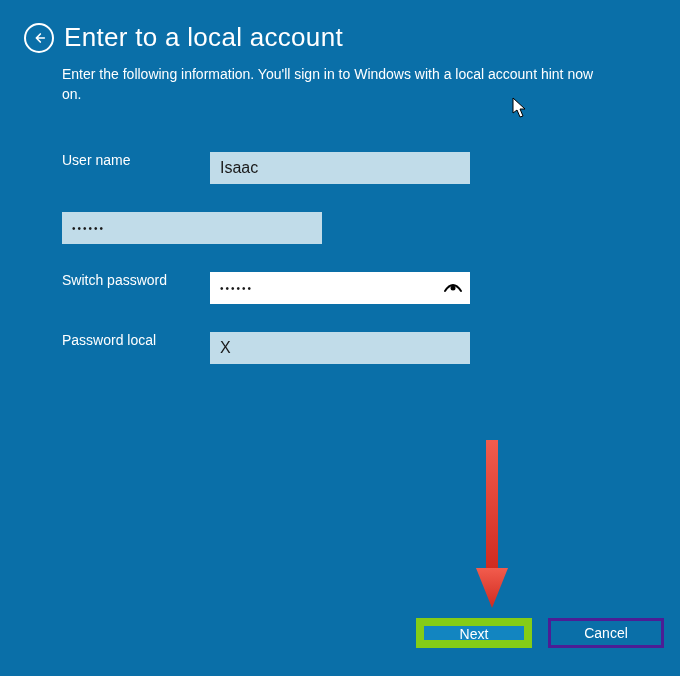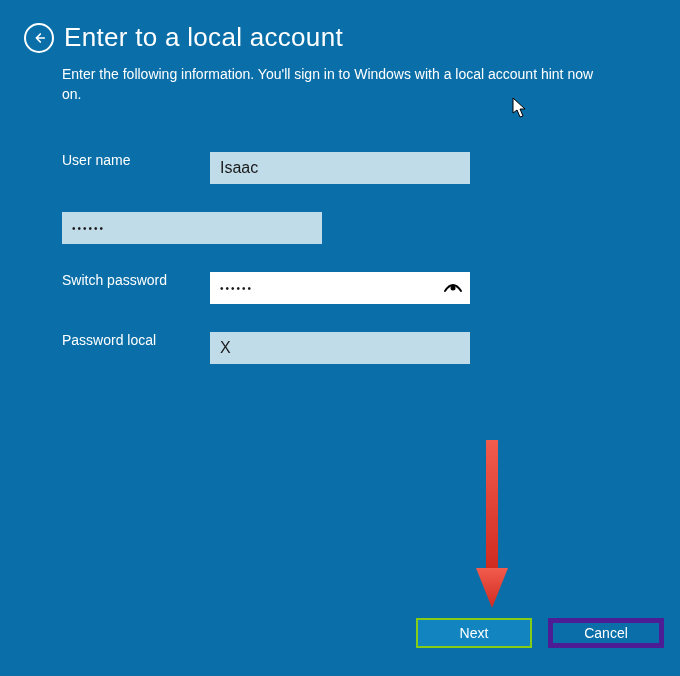--- a/index.html
+++ b/index.html
@@ -100,29 +100,29 @@
     .footer {
       position: absolute;
       bottom: 28px;
       right: 16px;
       display: flex;
       gap: 16px;
     }
     .btn {
       width: 116px;
       height: 30px;
-      border: 5px solid #4c1d95;
+      border: 3px solid #4c1d95;
       background: transparent;
       color: #ffffff;
       font-size: 14px;
       font-family: inherit;
       cursor: pointer;
     }
     .btn.primary {
-      border: 2px solid #84cc16;
+      border: 8px solid #84cc16;
       background: #1285c1;
     }
     .cursor {
       position: absolute;
       top: 97px;
       left: 512px;
       pointer-events: none;
     }
     .arrow-annotation {
       position: absolute;

